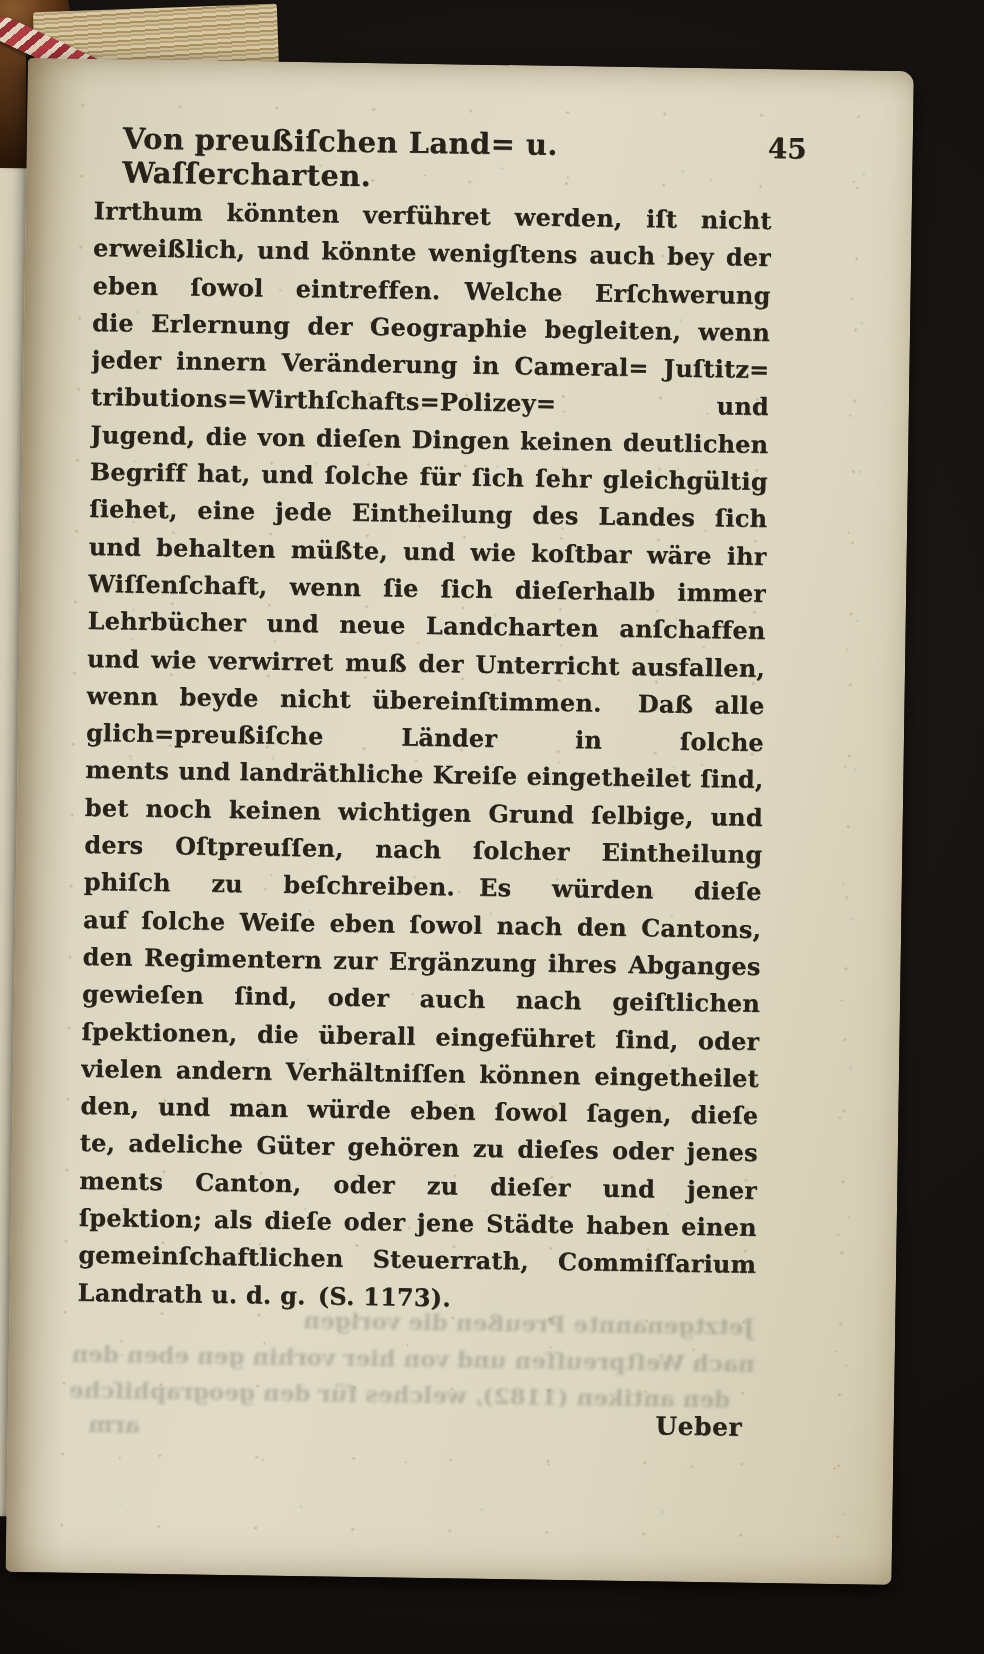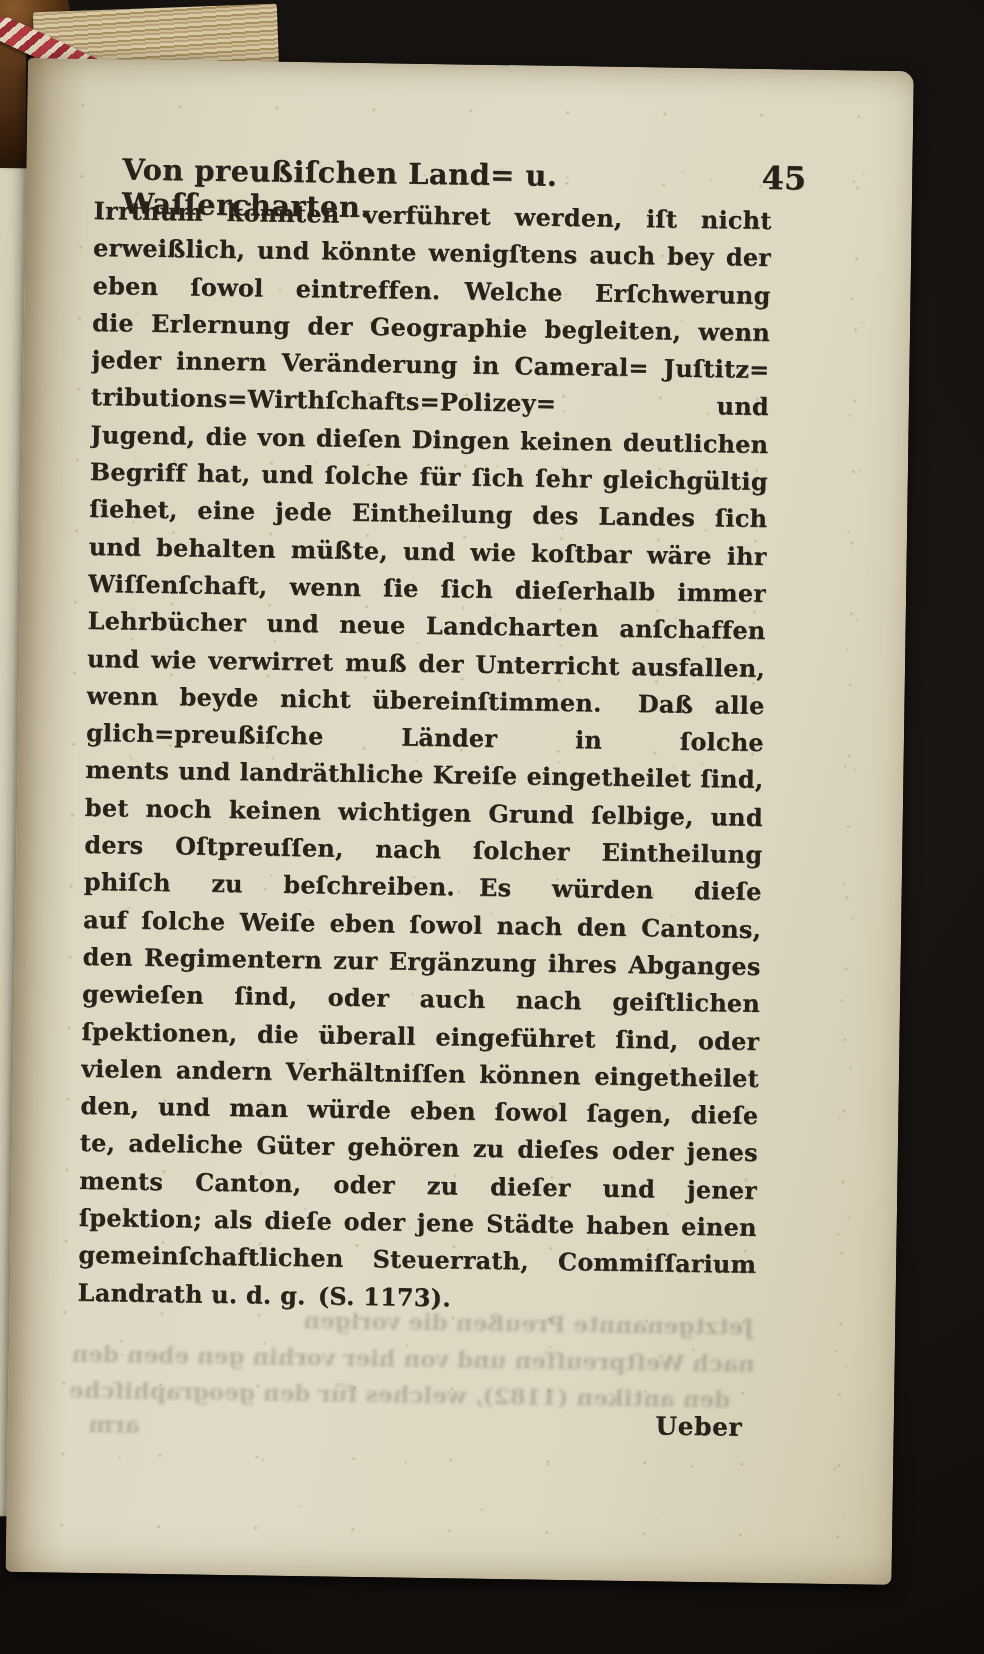--- a/index.html
+++ b/index.html
@@ -63,21 +63,21 @@
     border-radius:5px 0 0 6px;
   }
   
   .ink{color:#29221a;text-shadow:0.3px 0.4px 0.6px rgba(45,36,24,.55);}
   .header{
     position:absolute;left:96px;top:62px;width:684px;
     display:flex;justify-content:space-between;align-items:baseline;
     font-weight:bold;
   }
   .header-title{font-size:29px;letter-spacing:.4px;}
-  .page-number{font-size:32px;margin-top:28px;}
+  .page-number{font-size:28px;}
   .body-block{
     position:absolute;left:68px;top:133px;width:678px;
   }
   .line{
     font-size:24px;font-weight:bold;line-height:37.3px;height:37.3px;
     letter-spacing:.2px;overflow:hidden;
     text-align:justify;text-align-last:justify;
   }
   .line:last-child{text-align-last:left;}
   

